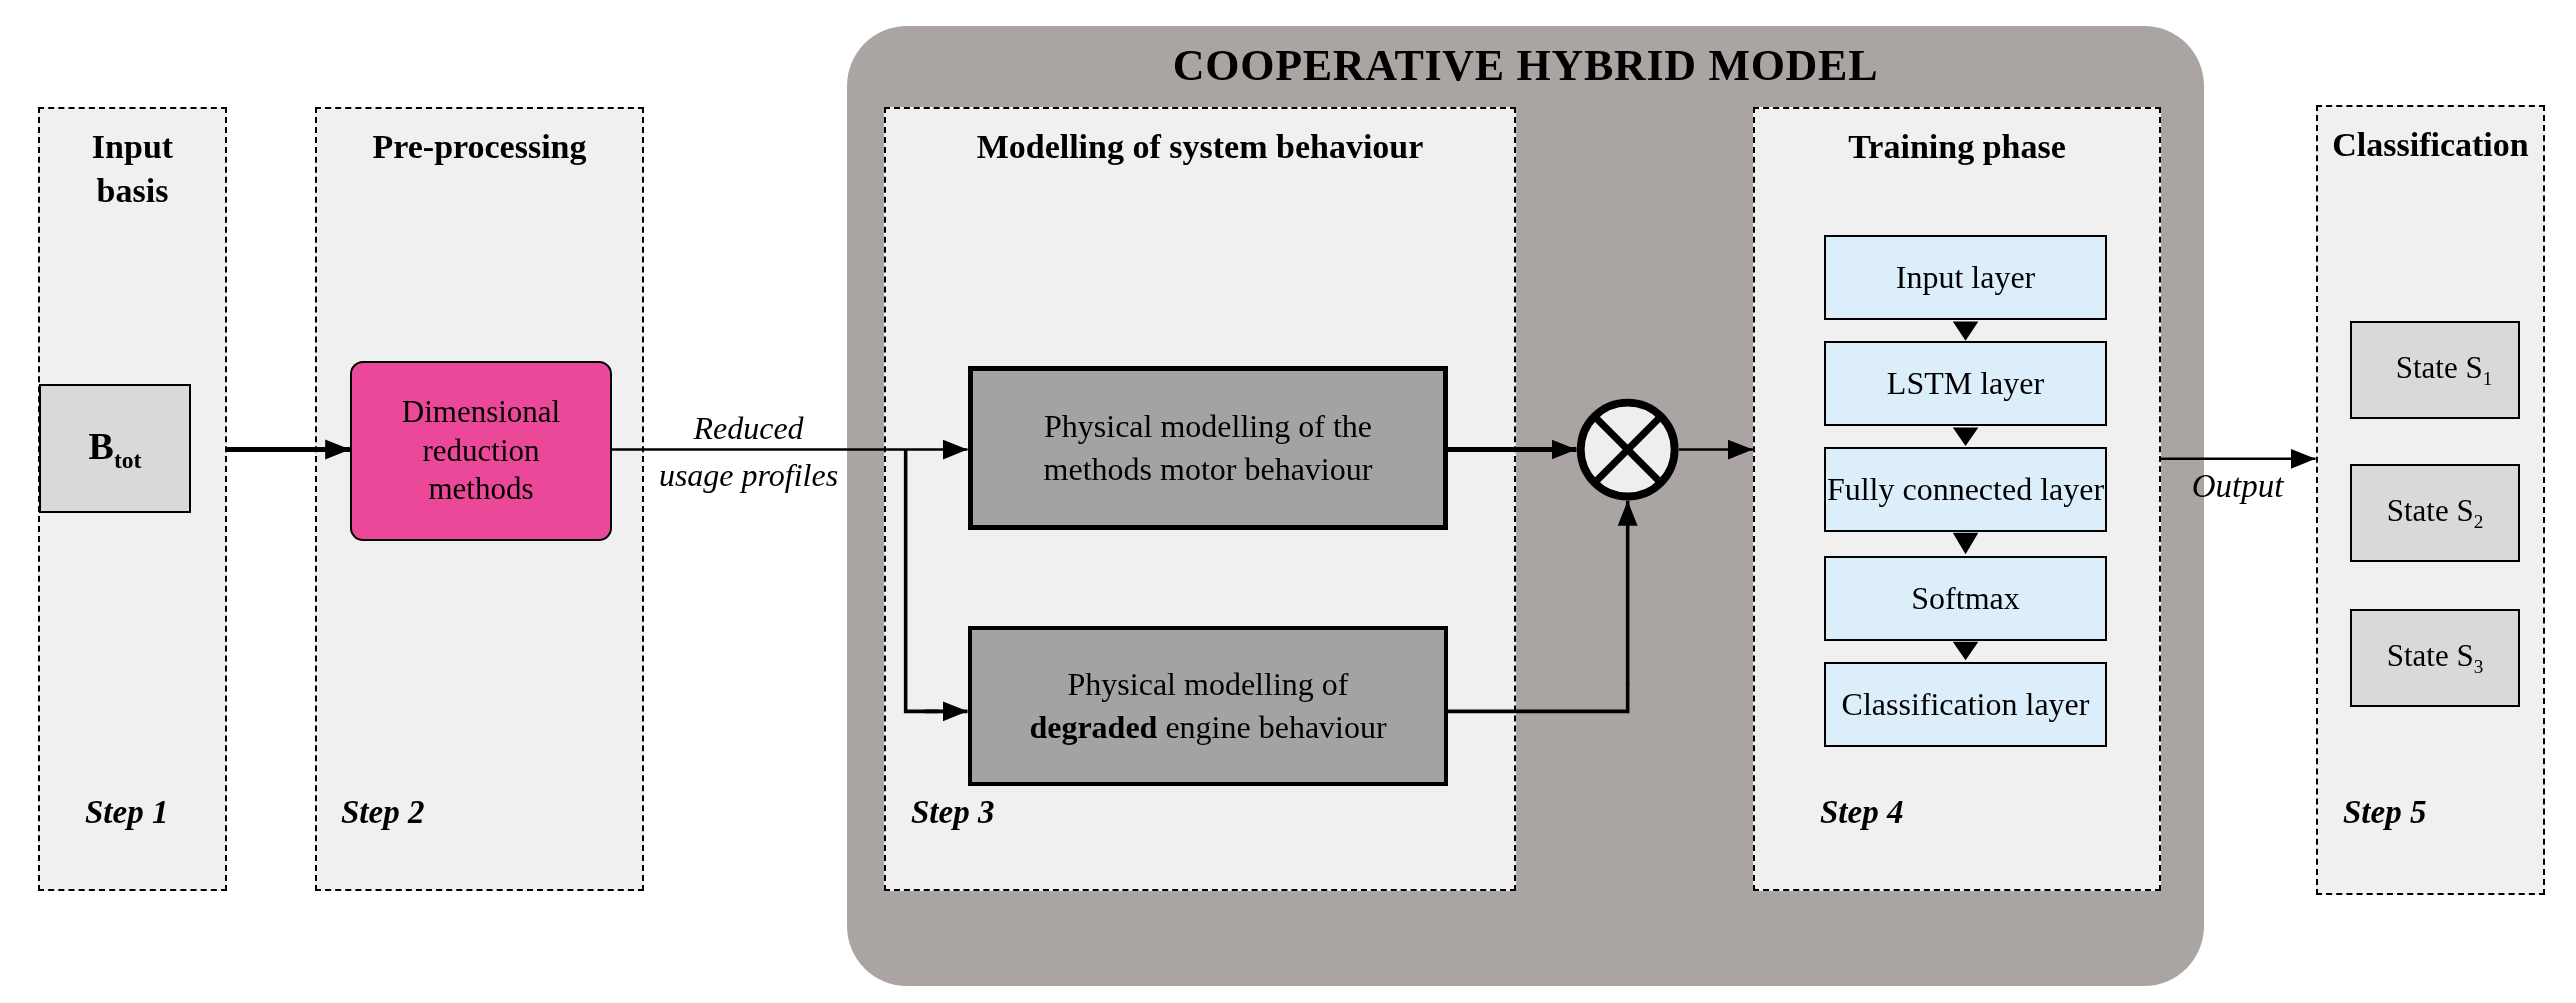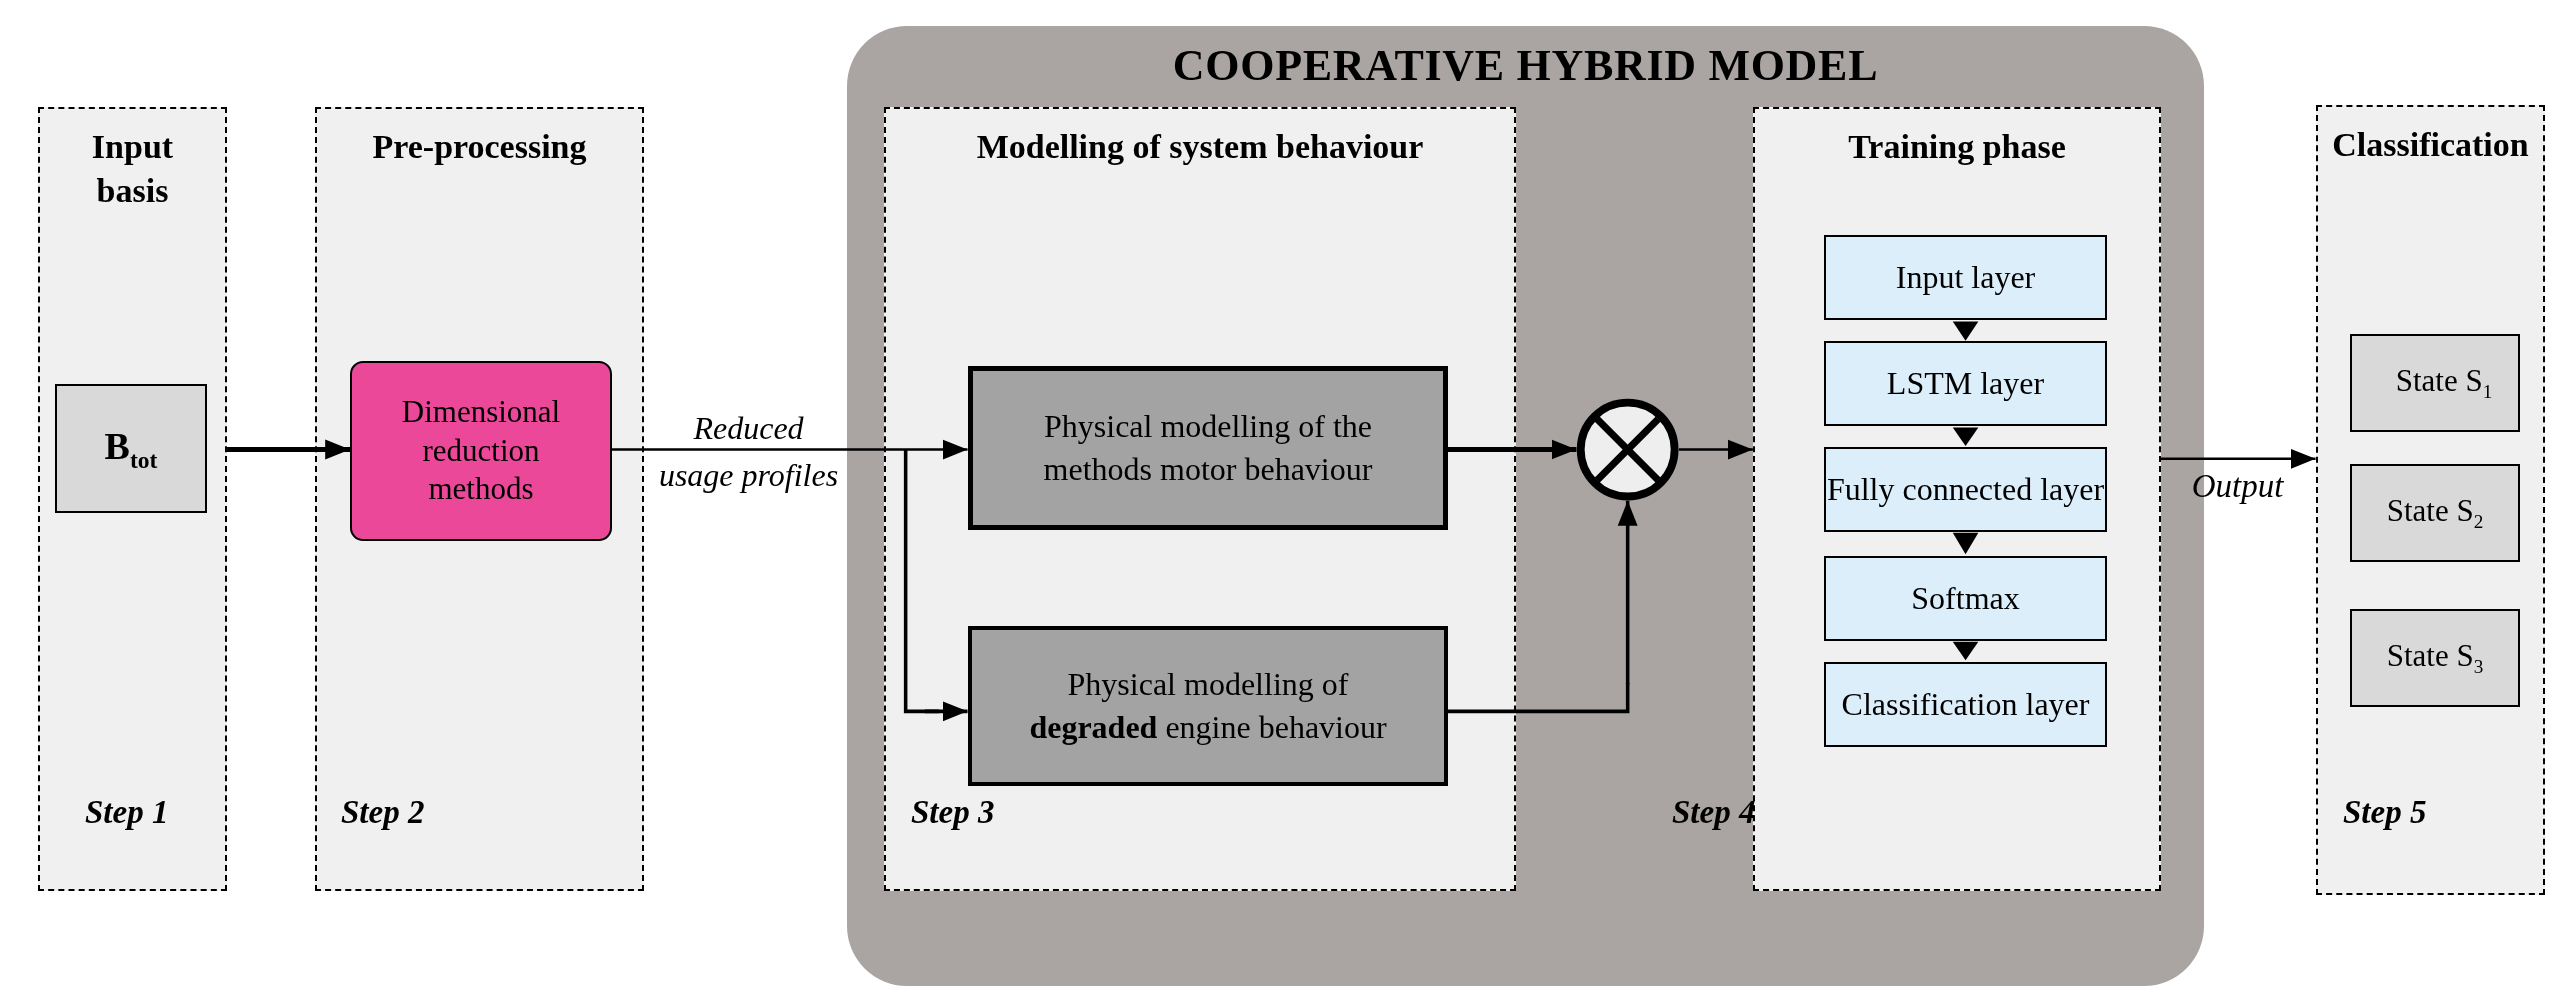--- a/index.html
+++ b/index.html
@@ -17,37 +17,37 @@
   .panel-1{left:38px;top:107px;width:189px;height:784px;}
   .panel-2{left:315px;top:107px;width:329px;height:784px;}
   .panel-3{left:884px;top:107px;width:632px;height:784px;}
   .panel-4{left:1753px;top:107px;width:408px;height:784px;}
   .panel-5{left:2316px;top:105px;width:229px;height:790px;}
 
   .panel-title{position:absolute;left:0;top:15.7px;width:100%;text-align:center;
                font-weight:bold;font-size:34px;line-height:1.3;}
 
   .step-label{position:absolute;top:794px;font-weight:bold;font-style:italic;font-size:33px;}
-  .step-1{left:64px;margin-left:21px;} .step-2{left:341px;} .step-3{left:911px;} .step-4{left:1672px;} .step-5{left:2343px;}
+  .step-1{left:64px;margin-left:21px;} .step-2{left:341px;} .step-3{left:911px;} .step-4{left:1820px;} .step-5{left:2343px;}
 
   
   .node{position:absolute;box-sizing:border-box;display:flex;align-items:center;justify-content:center;
         text-align:center;}
-  .btot-box{left:55px;top:384px;width:152px;height:129px;background:#d9d9d9;border:2.8px solid #000;
+  .btot-box{left:39px;top:384px;width:152px;height:129px;background:#d9d9d9;border:2.8px solid #000;
             font-weight:bold;font-size:38px;}
   .pink-box{left:350px;top:361px;width:262px;height:180px;background:#ec4899;border:2.8px solid #000;
             border-radius:13px;font-size:31px;line-height:1.25;padding:0 15.7px;}
   .white-box{background:#a3a3a3;border:4.3px solid #000;font-size:32px;line-height:1.35;}
   .nominal-box{left:968px;top:366px;width:480px;height:164px;border-width:5px;}
   .degraded-box{left:968px;top:626px;width:480px;height:160px;}
   .blue-box{left:1824px;width:283px;height:85px;background:#ddeefb;border:2.8px solid #000;
             font-size:32px;line-height:1.15;}
   .layer-1{top:235px;} .layer-2{top:341px;} .layer-3{top:447px;} .layer-4{top:556px;} .layer-5{top:662px;text-align:center;}
   .state-box{left:2350px;width:170px;height:98px;background:#d9d9d9;border:2.8px solid #000;font-size:31px;}
-  .state-1{top:334px;padding-left:18px;} .state-2{top:464px;} .state-3{top:609px;}
+  .state-1{top:321px;padding-left:18px;} .state-2{top:464px;} .state-3{top:609px;}
 
   sub{font-size:0.62em;}
 
   
   .flow-label{position:absolute;font-style:italic;font-size:32px;text-align:center;}
   .lbl-reduced-1{left:606px;top:410px;width:285px;}
   .lbl-reduced-2{left:606px;top:457px;width:285px;}
   .lbl-output{left:2131px;top:468px;width:213px;font-size:33px;}
 
   

